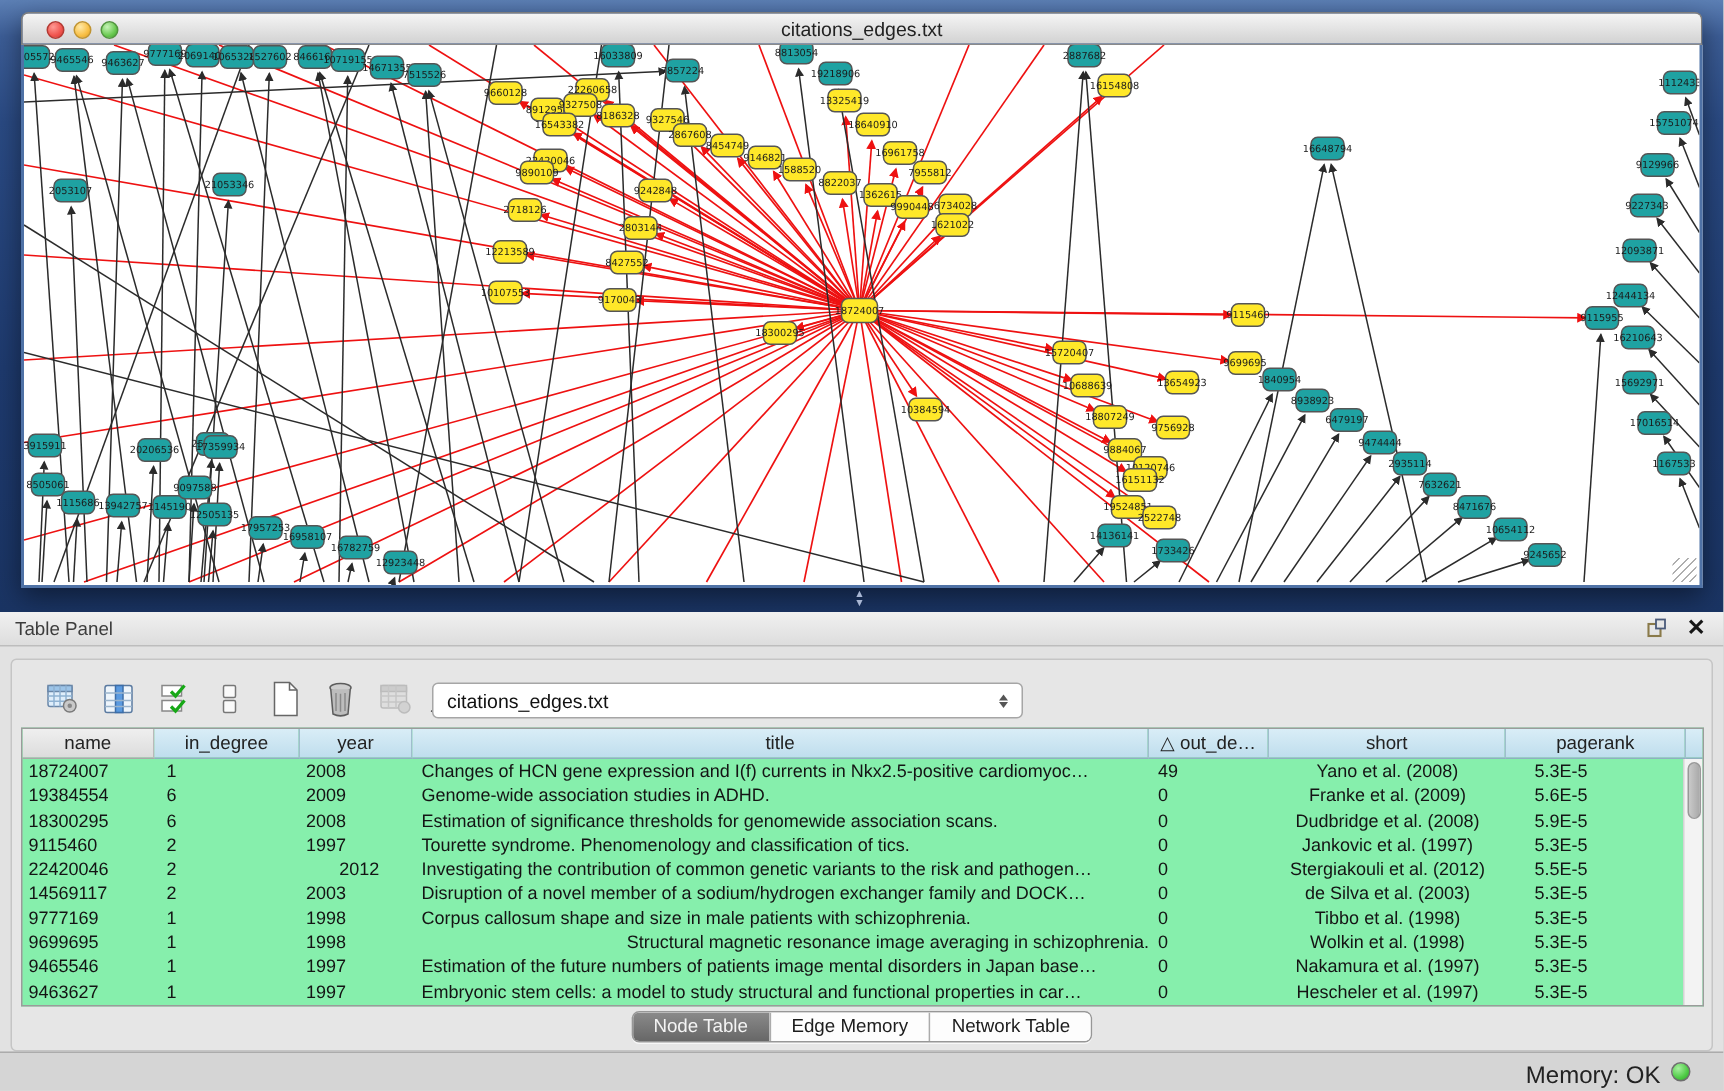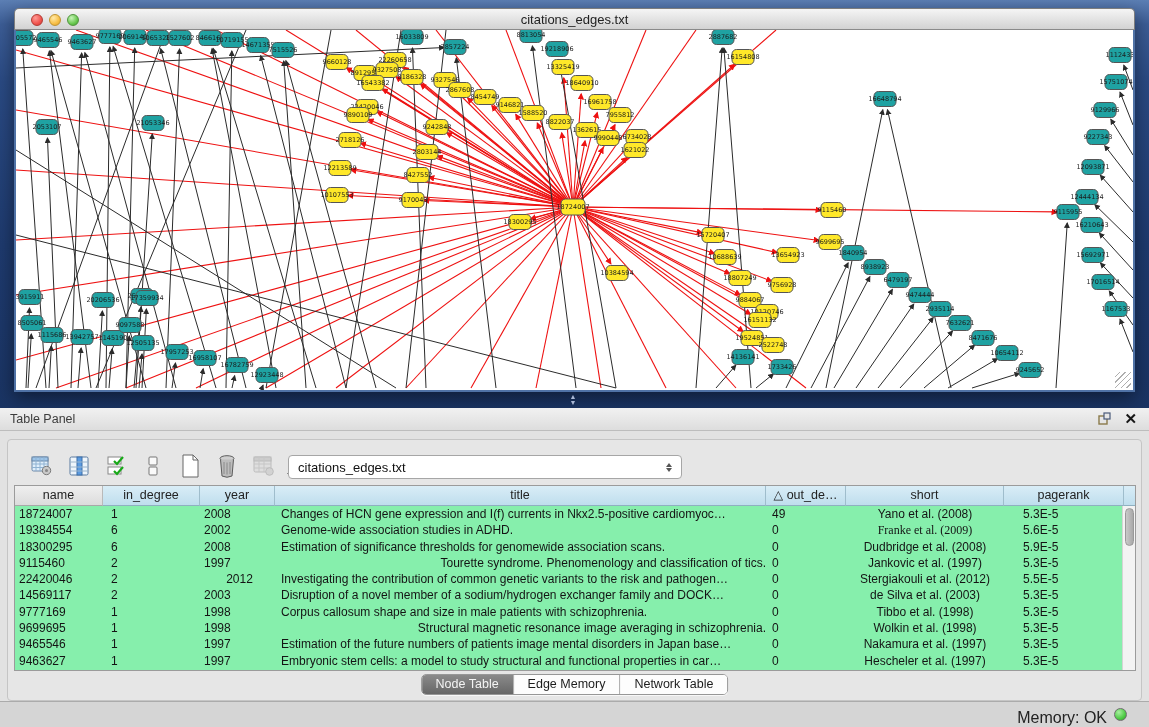--- a/index.html
+++ b/index.html
@@ -742,40 +742,40 @@
           <div class="td" style="width: 97px; padding-left: 8px; text-align: left;">1</div>
           <div class="td" style="width: 75px; padding-left: 4px; text-align: left;">2008</div>
           <div class="td" style="width: 491px; padding-left: 6px; text-align: left;">Changes of HCN gene expression and I(f) currents in Nkx2.5-positive cardiomyoc…</div>
           <div class="td" style="width: 80px; padding-left: 6px; text-align: left;">49</div>
           <div class="td" style="width: 158px; padding-left: 0px; text-align: center;">Yano et al. (2008)</div>
           <div class="td" style="width: 120px; padding-left: 19px; text-align: left;">5.3E-5</div>
         </div>
         <div class="tr">
           <div class="td" style="width: 88px; padding-left: 4px; text-align: left;">19384554</div>
           <div class="td" style="width: 97px; padding-left: 8px; text-align: left;">6</div>
-          <div class="td" style="width: 75px; padding-left: 4px; text-align: left;">2002</div>
+          <div class="td" style="width: 75px; padding-left: 4px; text-align: left;">2009</div>
           <div class="td" style="width: 491px; padding-left: 6px; text-align: left;">Genome-wide association studies in ADHD.</div>
           <div class="td" style="width: 80px; padding-left: 6px; text-align: left;">0</div>
-          <div class="td" style="width: 158px; padding-left: 0px; text-align: center; font-family: Liberation Serif, serif;">Franke et al. (2009)</div>
+          <div class="td" style="width: 158px; padding-left: 0px; text-align: center;">Franke et al. (2009)</div>
           <div class="td" style="width: 120px; padding-left: 19px; text-align: left;">5.6E-5</div>
         </div>
         <div class="tr">
           <div class="td" style="width: 88px; padding-left: 4px; text-align: left;">18300295</div>
           <div class="td" style="width: 97px; padding-left: 8px; text-align: left;">6</div>
           <div class="td" style="width: 75px; padding-left: 4px; text-align: left;">2008</div>
           <div class="td" style="width: 491px; padding-left: 6px; text-align: left;">Estimation of significance thresholds for genomewide association scans.</div>
           <div class="td" style="width: 80px; padding-left: 6px; text-align: left;">0</div>
           <div class="td" style="width: 158px; padding-left: 0px; text-align: center;">Dudbridge et al. (2008)</div>
           <div class="td" style="width: 120px; padding-left: 19px; text-align: left;">5.9E-5</div>
         </div>
         <div class="tr">
           <div class="td" style="width: 88px; padding-left: 4px; text-align: left;">9115460</div>
           <div class="td" style="width: 97px; padding-left: 8px; text-align: left;">2</div>
           <div class="td" style="width: 75px; padding-left: 4px; text-align: left;">1997</div>
-          <div class="td" style="width: 491px; padding-left: 6px; text-align: right;">Tourette syndrome. Phenomenology and classification of tics.</div>
+          <div class="td" style="width: 491px; padding-left: 6px; text-align: left;">Tourette syndrome. Phenomenology and classification of tics.</div>
           <div class="td" style="width: 80px; padding-left: 6px; text-align: left;">0</div>
           <div class="td" style="width: 158px; padding-left: 0px; text-align: center;">Jankovic et al. (1997)</div>
           <div class="td" style="width: 120px; padding-left: 19px; text-align: left;">5.3E-5</div>
         </div>
         <div class="tr">
           <div class="td" style="width: 88px; padding-left: 4px; text-align: left;">22420046</div>
           <div class="td" style="width: 97px; padding-left: 8px; text-align: left;">2</div>
           <div class="td" style="width: 75px; padding-left: 4px; text-align: center;">2012</div>
           <div class="td" style="width: 491px; padding-left: 6px; text-align: left;">Investigating the contribution of common genetic variants to the risk and pathogen…</div>
           <div class="td" style="width: 80px; padding-left: 6px; text-align: left;">0</div>

